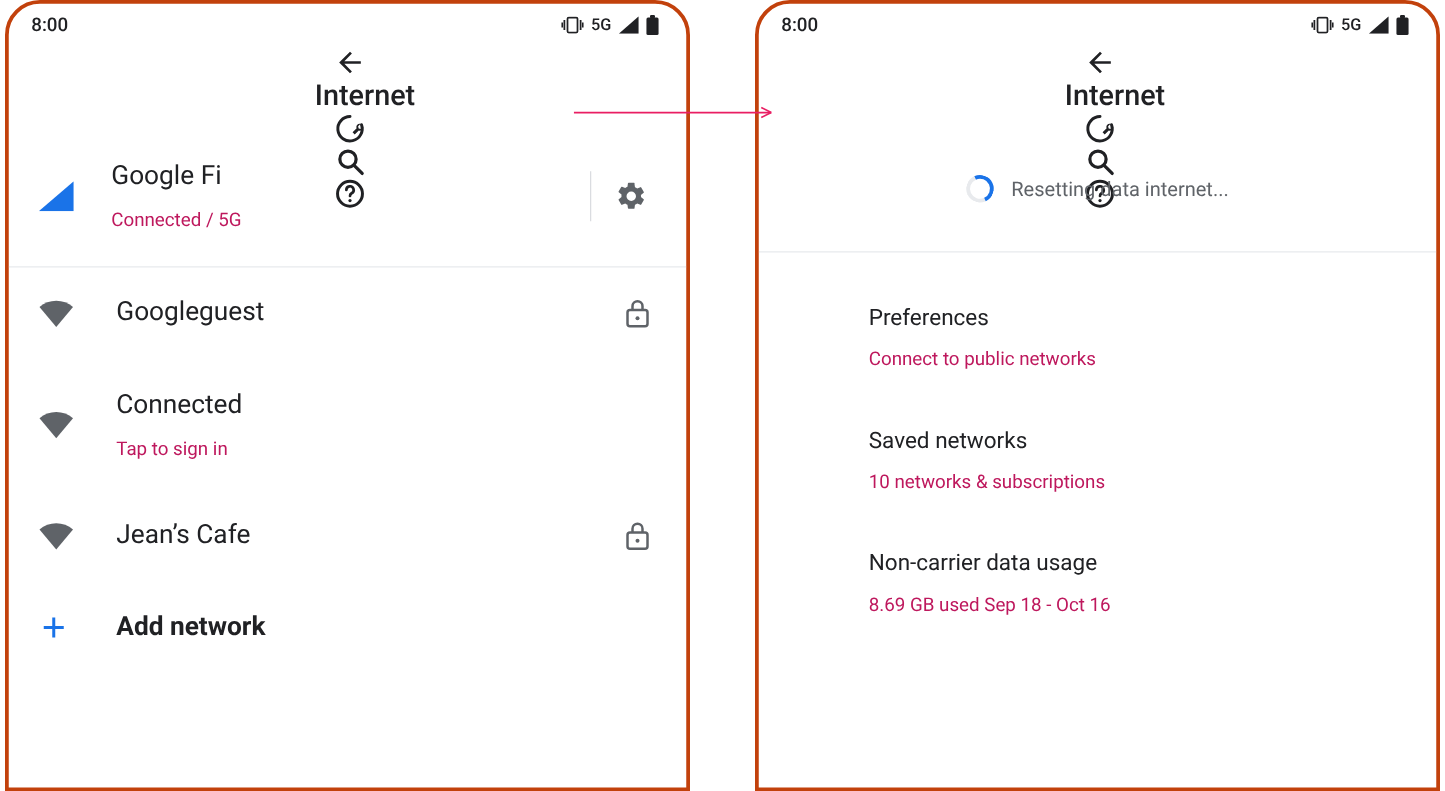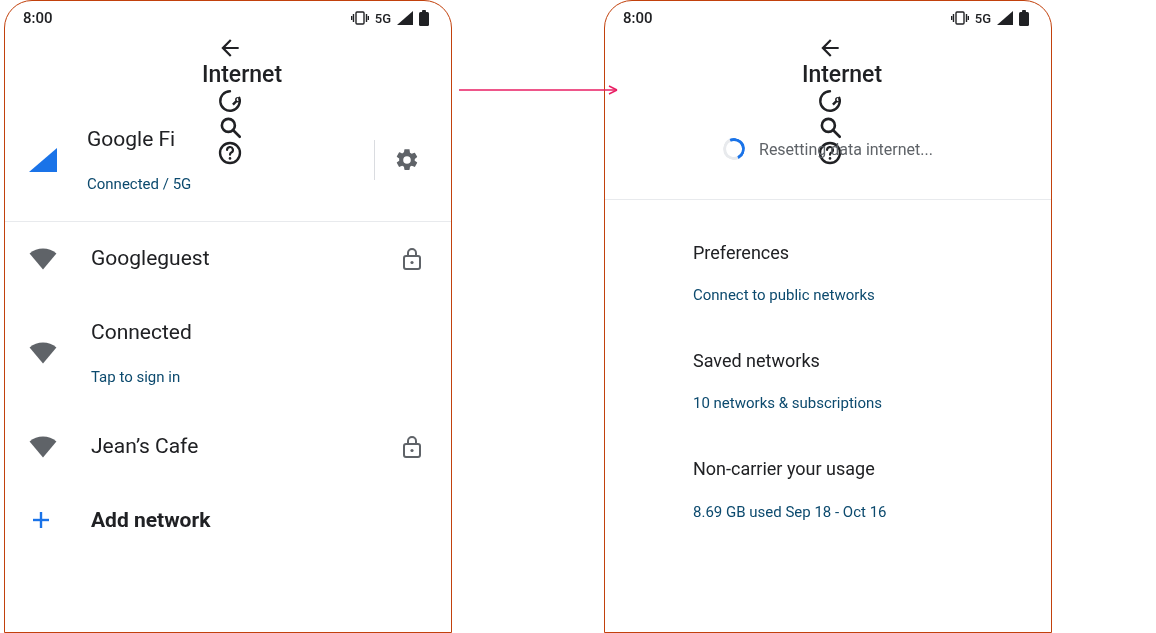--- a/index.html
+++ b/index.html
@@ -9,23 +9,23 @@
     background: #fff;
     font-family: Roboto, "Helvetica Neue", Arial, sans-serif;
     width: 1156px;
     height: 633px;
     position: relative;
     overflow: hidden;
   }
   .phone {
     position: absolute;
     top: 0;
-    width: 448px;
+    width: 548px;
     height: 633px;
-    border: 1px solid #c2410c;
+    border: 3px solid #c2410c;
     border-radius: 28px 28px 0 0;
     background: #fff;
     overflow: hidden;
   }
   .phone.left { left: 4px; }
   .phone.right { left: 604px; }
   .status-bar {
     height: 34px;
     display: flex;
     align-items: center;
@@ -59,21 +59,21 @@
   }
   .divider { height: 1px; background: #e8eaed; }
   .connected-row {
     display: flex;
     align-items: center;
     padding: 26px 20px 26px 24px;
   }
   .cell-icon { width: 40px; display:flex; align-items:center; }
   .net-text { flex: 1; margin-left: 18px; }
   .net-title { font-size: 21px; color: #202124; line-height: 1.4; }
-  .net-sub { font-size: 15px; color: #0c4a6e; line-height: 1.4; margin-top:20px;}
+  .net-sub { font-size: 15px; color: #be185d; line-height: 1.4; margin-top:10px;}
   .v-divider { width:1px; height:40px; background:#dadce0; margin-right:8px;}
   .list { }
   .wifi-row {
     display: flex;
     align-items: center;
     padding: 22px 28px 22px 24px;
     cursor: pointer;
   }
   .wifi-row .net-text { margin-left: 22px; }
   .wifi-icon { width: 40px; display:flex; align-items:center; justify-content:flex-start; color:#5f6368;}
@@ -306,21 +306,21 @@
   <div style="padding-top:14px; padding-left:62px;">
     <div class="pref-row">
       <div class="net-title">Preferences</div>
       <div class="net-sub">Connect to public networks</div>
     </div>
     <div class="pref-row">
       <div class="net-title">Saved networks</div>
       <div class="net-sub">10 networks &amp; subscriptions</div>
     </div>
     <div class="pref-row">
-      <div class="net-title">Non-carrier your usage</div>
+      <div class="net-title">Non-carrier data usage</div>
       <div class="net-sub">8.69 GB used Sep 18 - Oct 16</div>
     </div>
   </div>
 </div>
 
 <svg class="arrow" viewBox="0 0 166 10">
   <line x1="0" y1="5" x2="158" y2="5" stroke="#e91e63" stroke-width="1.4"></line>
   <path d="M158 5 L150 1 M158 5 L150 9" stroke="#e91e63" stroke-width="1.4" fill="none"></path>
 </svg>
 

